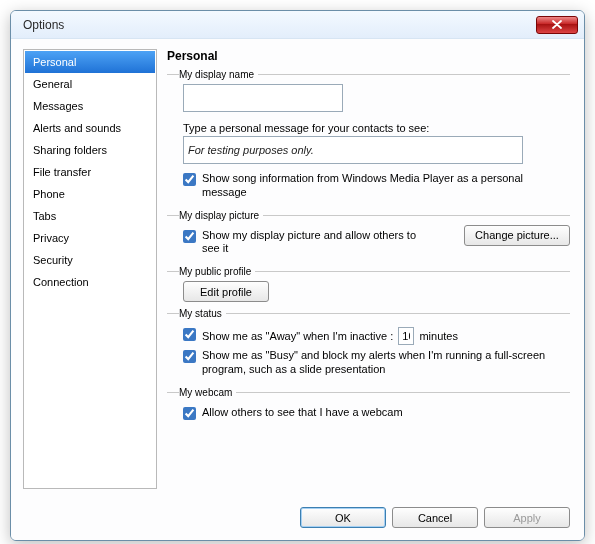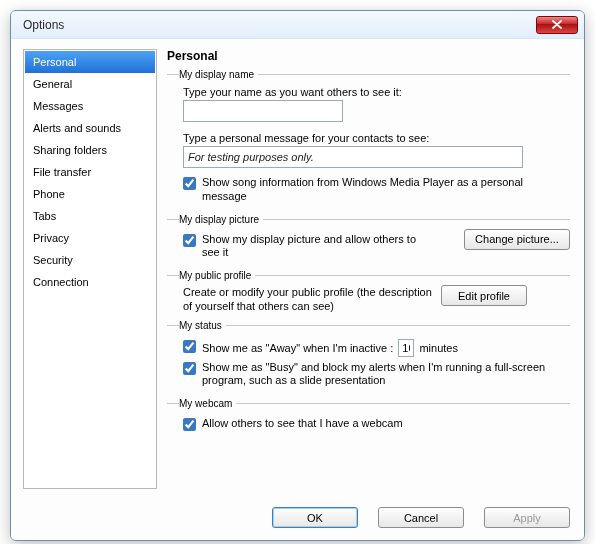--- a/index.html
+++ b/index.html
@@ -86,21 +86,21 @@
     margin-left: -4px;
     color: #000;
     font-size: 10px;
   }
   .field-label {
     display: block;
     margin: 2px 0 2px 0;
   }
   input[type="text"].big {
     width: 160px;
-    height: 22px;
+    height: 28px;
     border: 1px solid #9aaab8;
     padding: 10px 4px;
     font-family: inherit;
     font-size: 11px;
   }
   input[type="text"].wide {
     width: 340px;
     font-style: italic;
     color: #222;
   }
@@ -151,21 +151,21 @@
     border: 1px solid #9aaab8;
     text-align: left;
     padding: 1px 3px;
     font-family: inherit;
     font-size: 11px;
     margin: 0 2px;
   }
   .bottom-buttons {
     display: flex;
     justify-content: flex-end;
-    gap: 20px;
+    gap: 6px;
     padding: 8px 14px 12px 0;
     background: #fdfdfe;
   }
   .static-text {
     line-height: 1.3;
   }
 </style>
 </head>
 <body>
 
@@ -194,21 +194,20 @@
         <div class="sidebar-item">Privacy</div>
         <div class="sidebar-item">Security</div>
         <div class="sidebar-item">Connection</div>
       </div>
 
     <div class="content">
       <div class="page-title">Personal</div>
 
       <fieldset class="group">
         <legend>My display name</legend>
-        <span class="field-label">Type your name as you want others to see it:</span>
         <input type="text" class="big" value="" style="">
         <div style="height:8px"></div>
         <span class="field-label">Type a personal message for your contacts to see:</span>
         <input type="text" class="big wide" value="For testing purposes only." style="">
         <div class="chk-row" style="margin-top:8px">
           <input type="checkbox" id="song" checked="" style="">
           <label for="song">Show song information from Windows Media Player as a personal message</label>
         </div>
       </fieldset>
 
@@ -219,21 +218,20 @@
             <input type="checkbox" id="showpic" checked="" style="">
             <label for="showpic" style="max-width:220px">Show my display picture and allow others to see it</label>
           </div>
           <button class="btn" style="min-width:106px">Change picture...</button>
         </div>
       </fieldset>
 
       <fieldset class="group">
         <legend>My public profile</legend>
         <div class="row-with-btn">
-          <div class="left static-text" style="max-width:250px">Create or modify your public profile (the description of yourself that others can see)</div>
           <button class="btn">Edit profile</button>
         </div>
       </fieldset>
 
       <fieldset class="group">
         <legend>My status</legend>
         <div class="chk-row">
           <input type="checkbox" id="away" checked="" style="">
           <label for="away">
             <span>Show me as "Away" when I'm inactive :</span>

